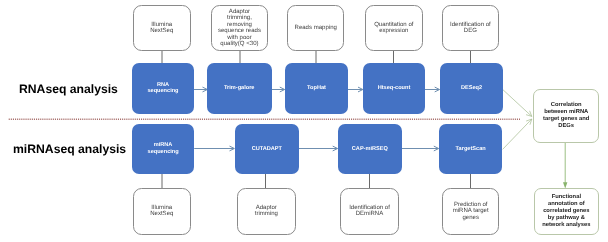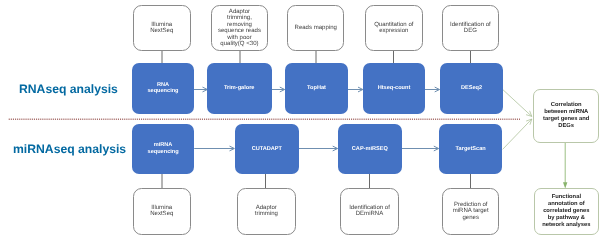--- a/index.html
+++ b/index.html
@@ -3,21 +3,21 @@
 <meta charset="utf-8">
 <style>
   html,body{margin:0;padding:0;}
   body{width:608px;height:242px;background:#ffffff;font-family:"Liberation Sans",sans-serif;overflow:hidden;-webkit-font-smoothing:antialiased;text-rendering:geometricPrecision;}
   #canvas{position:relative;width:608px;height:242px;background:#fff;}
   .node,.rowlabel{will-change:transform;}
   .node{position:absolute;box-sizing:border-box;display:flex;align-items:center;justify-content:center;text-align:center;white-space:pre-line;}
   .wbox{background:#ffffff;border:0.8px solid #8a8a8a;border-radius:8.5px;color:#3f3f3f;font-size:6.05px;line-height:6.55px;}
   .bbox{background:#4472c4;border-radius:7px;color:#ffffff;font-size:5.6px;line-height:6.7px;font-weight:bold;}
   .gbox{background:#ffffff;border:0.7px solid #b9c7a9;border-radius:7px;color:#1c1c1c;font-size:5.8px;line-height:7.1px;font-weight:bold;}
-  .rowlabel{position:absolute;font-size:12.2px;font-weight:bold;color:#0369a1;white-space:nowrap;line-height:14px;}
+  .rowlabel{position:absolute;font-size:12.2px;font-weight:bold;color:#000000;white-space:nowrap;line-height:14px;}
   svg.layer{position:absolute;left:0;top:0;width:608px;height:242px;overflow:visible;}
 </style>
 </head>
 <body>
 
 <div id="canvas">
 
   <svg class="layer" viewBox="0 0 608 242">
 
     <g stroke="#595959" stroke-width="0.9" fill="none">

